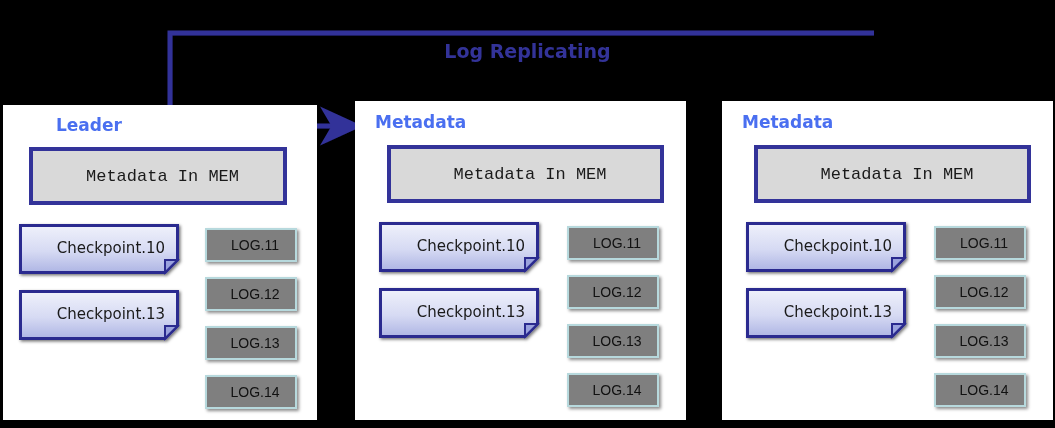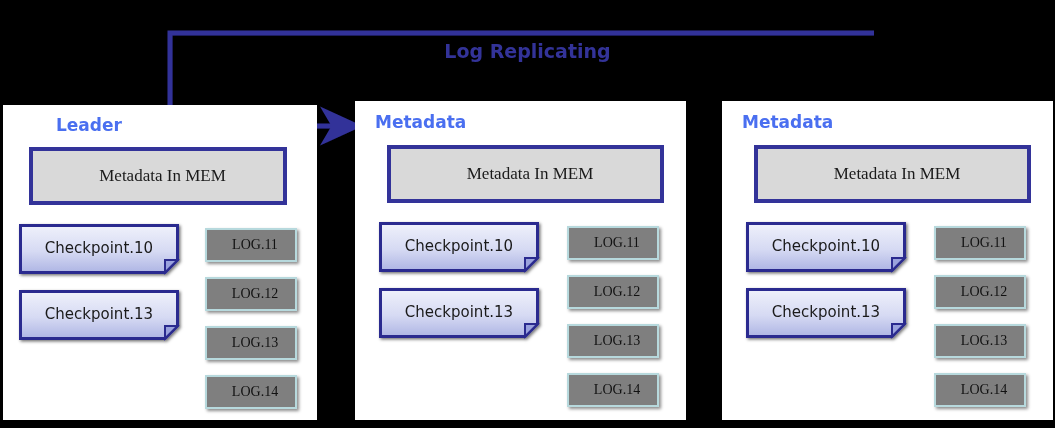--- a/index.html
+++ b/index.html
@@ -62,42 +62,42 @@
   
   .metadata-box {
     position: absolute;
     background: #d9d9d9;
     border: 4px solid #333399;
     box-sizing: border-box;
     display: flex;
     align-items: center;
     justify-content: center;
     color: #1a1a1a;
-    font-family: Liberation Serif, serif;
+    font-family: Liberation Mono, monospace;
     font-size: 17px;
     padding-left: 9px;
   }
 
   
   .checkpoint-note {
     position: absolute;
     width: 164px;
     height: 52px;
   }
   .checkpoint-note svg {
     position: absolute;
     left: 0;
     top: 0;
     width: 164px;
     height: 52px;
     overflow: visible;
   }
   .checkpoint-label {
     position: absolute;
-    left: 0;
+    left: 12px;
     top: 0;
     width: 160px;
     height: 48px;
     display: flex;
     align-items: center;
     justify-content: center;
     color: #1a1a1a;
     font-family: "DejaVu Sans", sans-serif;
     font-size: 15px;
     white-space: nowrap;
@@ -109,21 +109,21 @@
     position: absolute;
     width: 92px;
     height: 34px;
     background: #7f7f7f;
     border: 2px solid #b7d9dd;
     box-sizing: border-box;
     display: flex;
     align-items: center;
     justify-content: center;
     color: #111111;
-    font-family: Liberation Serif, serif;
+    font-family: Liberation Sans, sans-serif;
     font-size: 14px;
     box-shadow: 2px 2px 3px rgba(0,0,0,0.45);
     padding-left: 8px;
   }
 </style>
 </head>
 <body>
 
 <div id="canvas">
 

